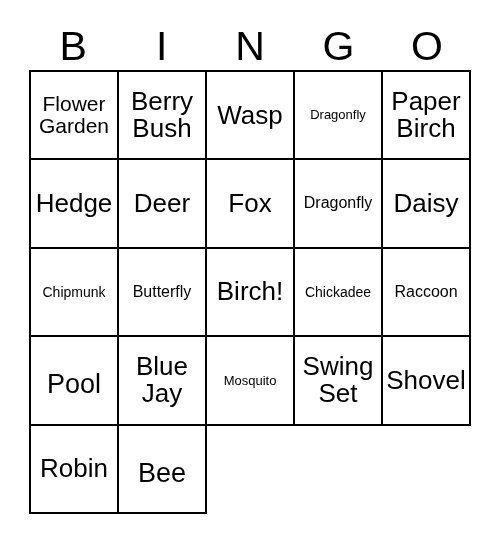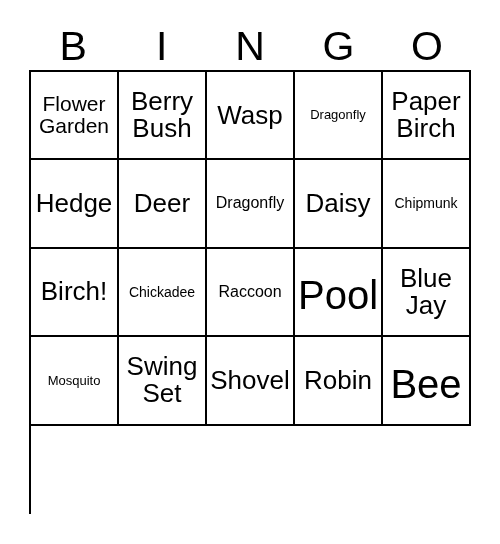--- a/index.html
+++ b/index.html
@@ -74,21 +74,21 @@
     background: #ffffff;
   }
   .cell-text {
     display: block;
     line-height: 1.04;
     white-space: pre-line;
     word-break: normal;
   }
 
   
-  .fs-xxl .cell-text { font-size: 40px; margin-top: 8px; }
+  .fs-xxl .cell-text { font-size: 27px; margin-top: 8px; }
   .fs-xl  .cell-text { font-size: 26px; }
   .fs-lg  .cell-text { font-size: 26px; }
   .fs-md  .cell-text { font-size: 26px; }
   .fs-sm  .cell-text { font-size: 21px; }
   .fs-xs  .cell-text { font-size: 16px; }
   .fs-xxs .cell-text { font-size: 14px; }
   .fs-tiny .cell-text { font-size: 13px; }
 </style>
 </head>
 <body>
@@ -131,28 +131,34 @@
       <div class="cell fs-lg">
         <span class="cell-text">Paper
 Birch</span>
       </div>
       <div class="cell fs-md">
         <span class="cell-text">Hedge</span>
       </div>
       <div class="cell fs-xl">
         <span class="cell-text">Deer</span>
       </div>
+      <div class="cell fs-xl">
+        <span class="cell-text">Fox</span>
+      </div>
       <div class="cell fs-xs">
         <span class="cell-text">Dragonfly</span>
       </div>
       <div class="cell fs-md">
         <span class="cell-text">Daisy</span>
       </div>
       <div class="cell fs-xxs">
         <span class="cell-text">Chipmunk</span>
+      </div>
+      <div class="cell fs-xs">
+        <span class="cell-text">Butterfly</span>
       </div>
       <div class="cell fs-xl">
         <span class="cell-text">Birch!</span>
       </div>
       <div class="cell fs-xxs">
         <span class="cell-text">Chickadee</span>
       </div>
       <div class="cell fs-xs">
         <span class="cell-text">Raccoon</span>
       </div>

